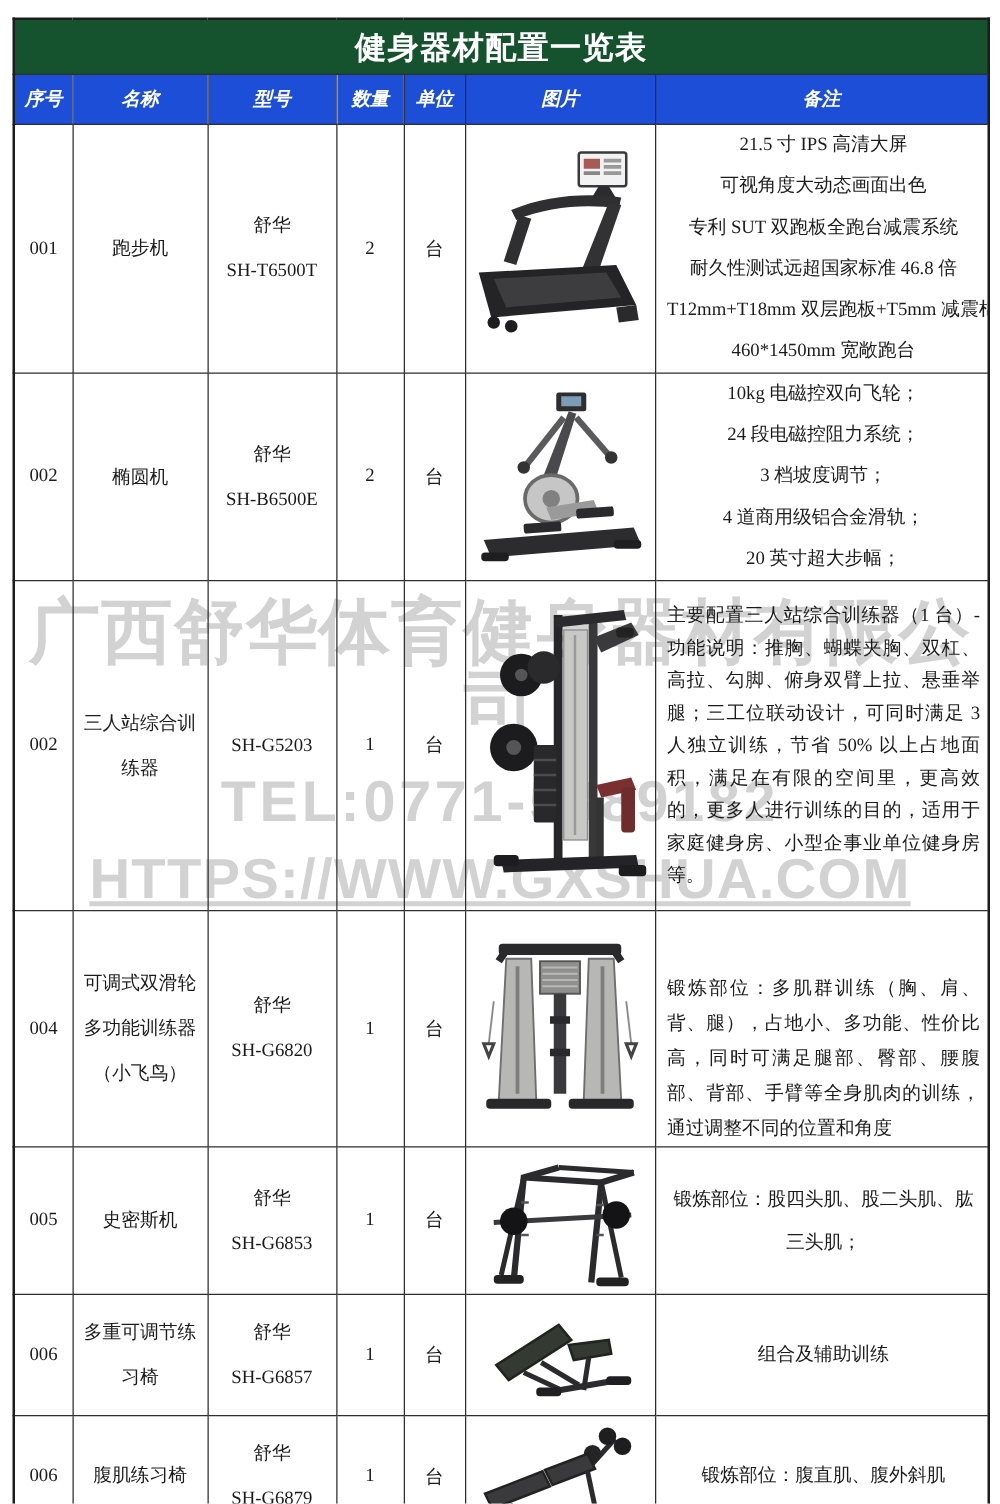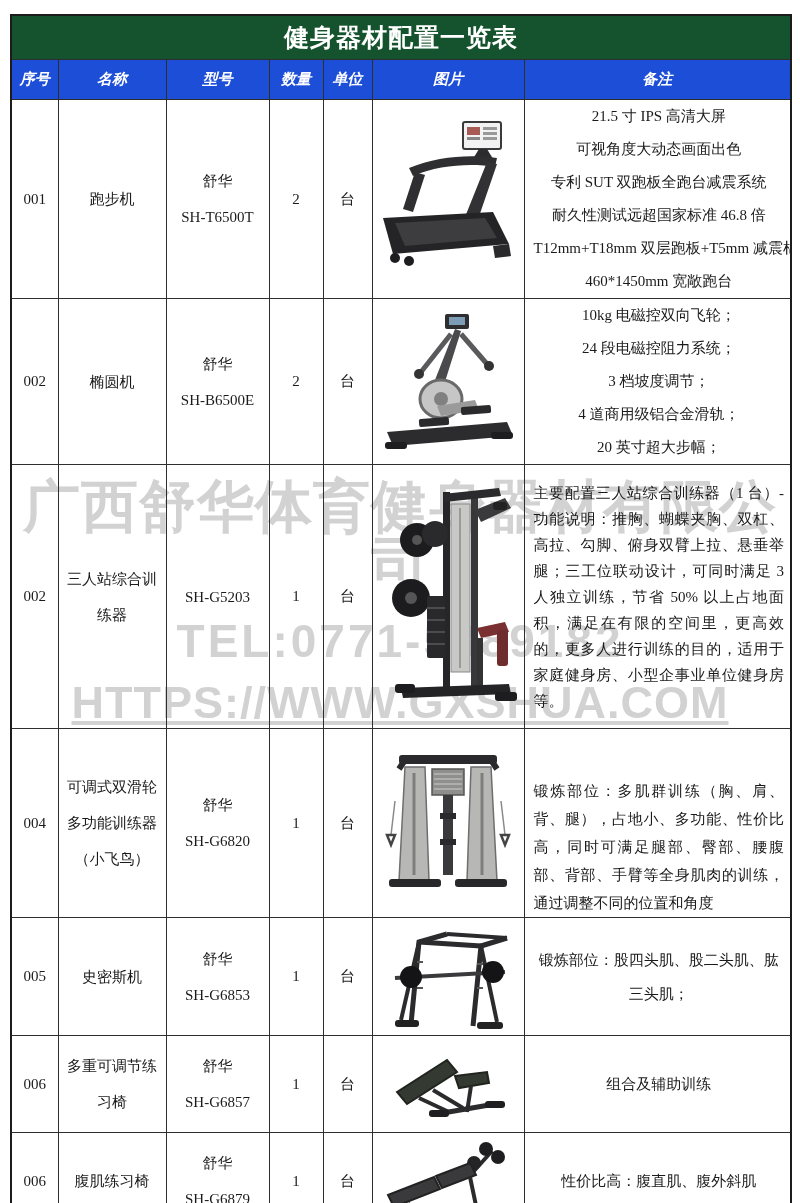--- a/index.html
+++ b/index.html
@@ -307,19 +307,19 @@
             <circle cx="96" cy="26" r="7" fill="#242426"></circle>
             <polygon points="10,58 56,40 62,52 16,70" fill="#3a3a3c" stroke="#222" stroke-width="2"></polygon>
             <polygon points="58,39 92,26 98,38 64,51" fill="#3a3a3c" stroke="#222" stroke-width="2"></polygon>
             <path d="M30 66 C34 78 48 82 60 78 M92 40 L100 78" stroke="#2b2b2d" stroke-width="4" fill="none"></path>
             <path d="M46 82 L112 76" stroke="#2b2b2d" stroke-width="5"></path>
             <rect x="38" y="78" width="20" height="7" rx="3" fill="#1f1f21"></rect>
             <rect x="100" y="73" width="20" height="7" rx="3" fill="#1f1f21"></rect>
           </svg>
         </td>
         <td class="c-remark">
-          <div class="remark-short">性价比高：腹直肌、腹外斜肌</div>
+          <div class="remark-short">锻炼部位：腹直肌、腹外斜肌</div>
         </td>
       </tr>
 
     </tbody>
   </table>
 </div>
 
 </body></html>

